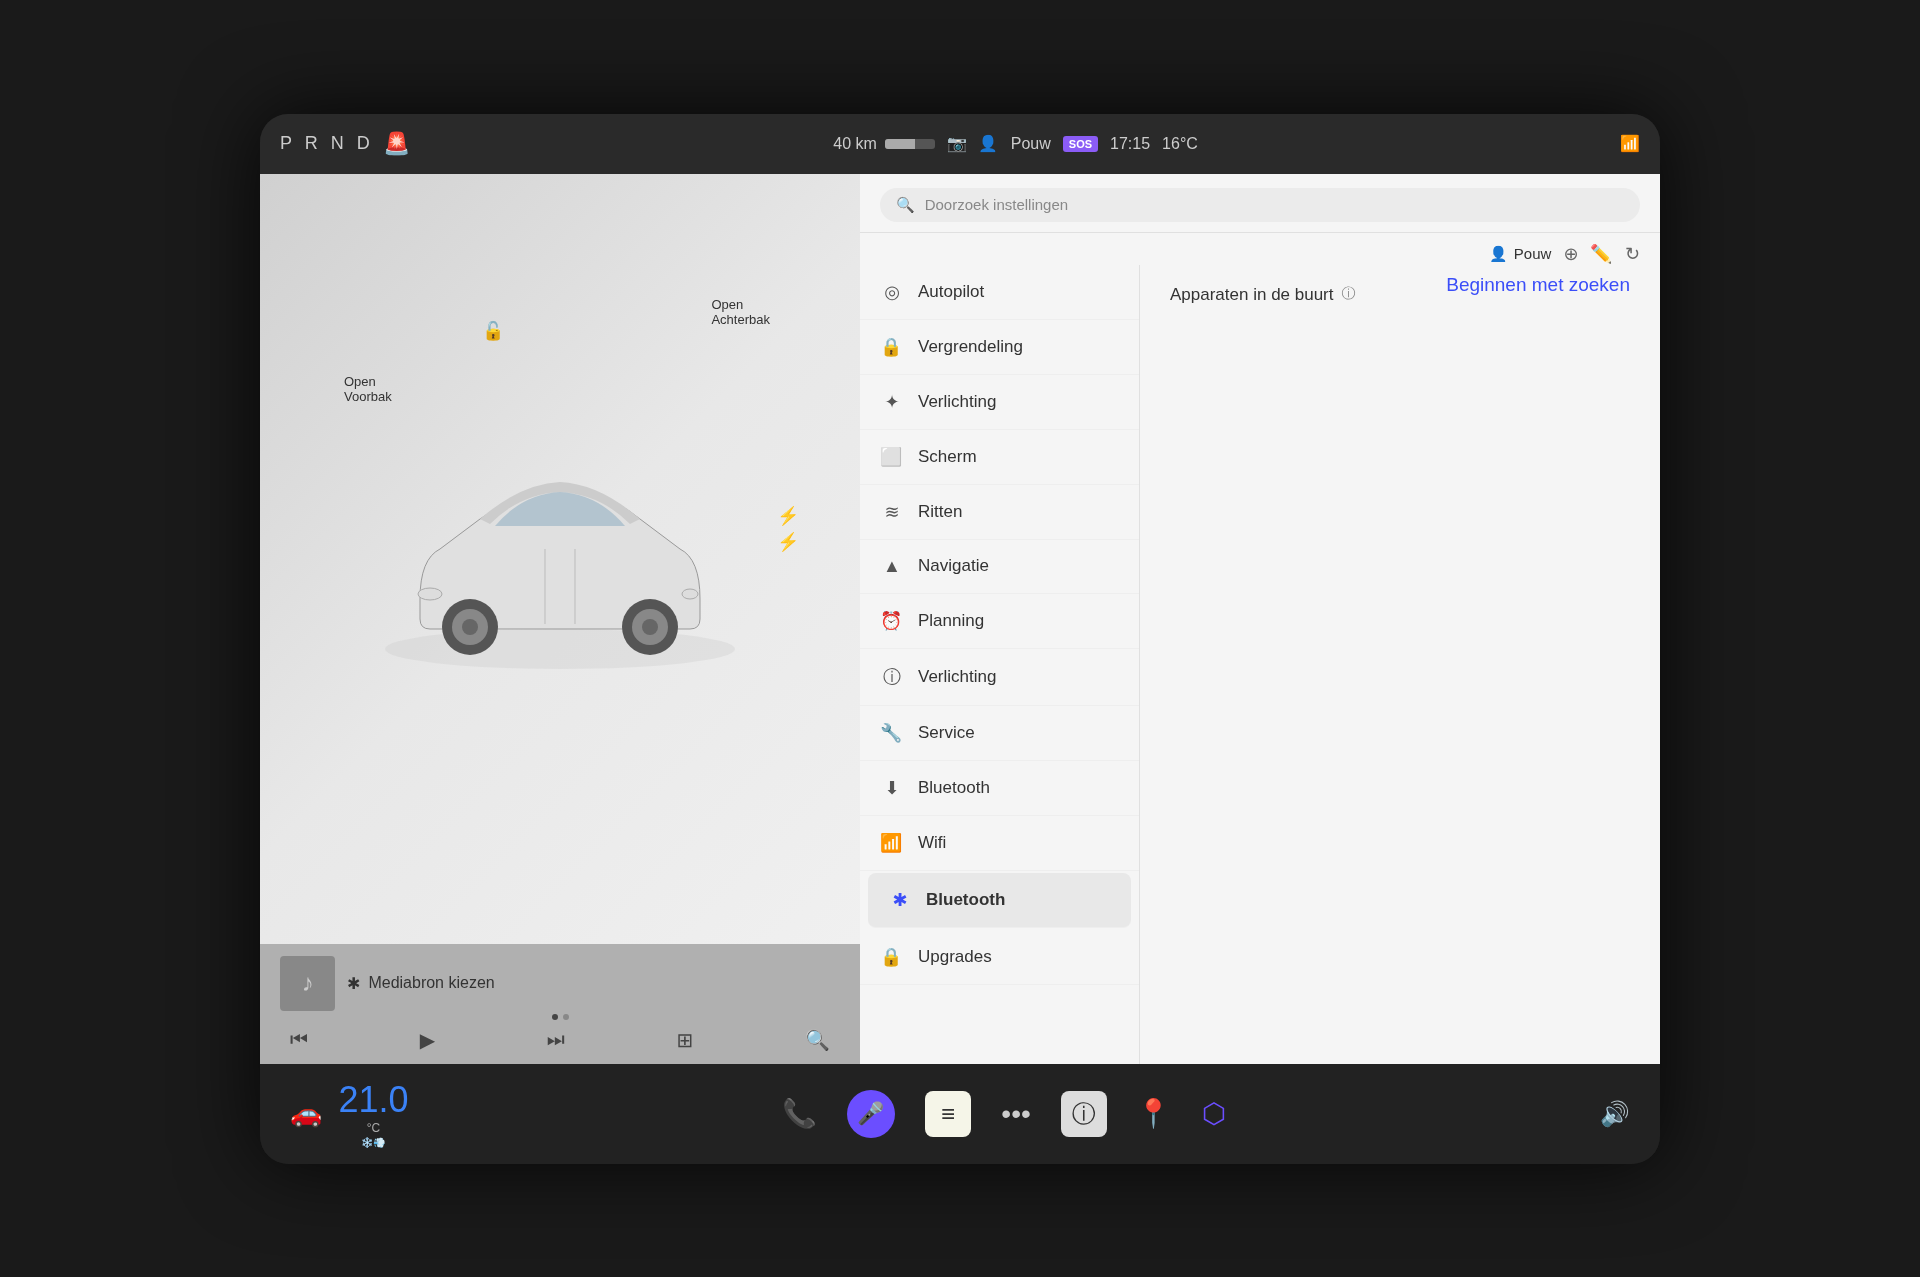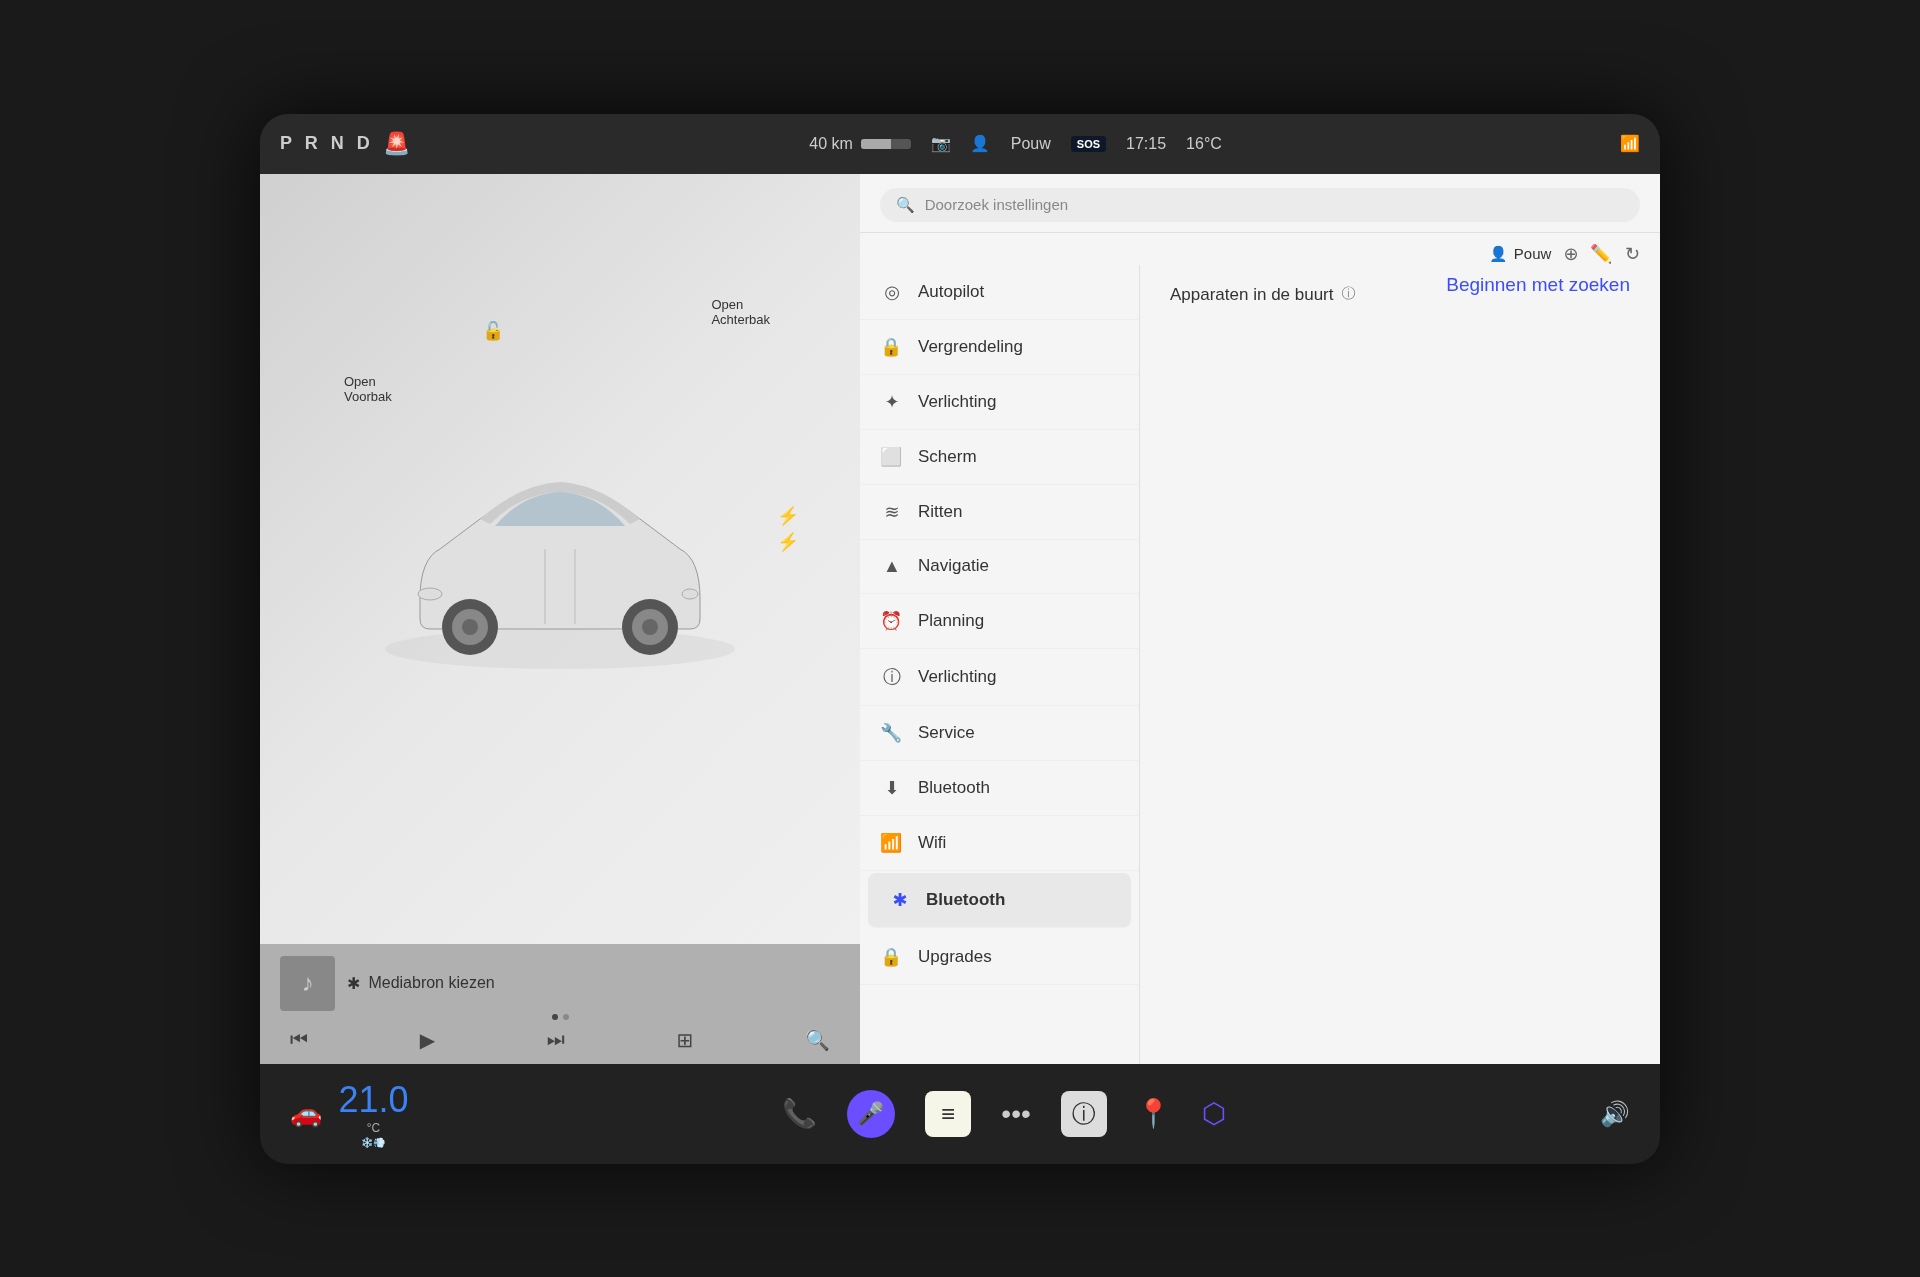--- a/index.html
+++ b/index.html
@@ -35,35 +35,35 @@
       display: flex;
       align-items: center;
       padding: 0 20px;
       z-index: 10;
     }
 
     .prnd {
       color: #ccc;
       font-size: 18px;
       letter-spacing: 4px;
-      font-weight: 700;
+      font-weight: 400;
     }
 
     .seatbelt-icon {
       margin-left: 10px;
       color: #e53935;
       font-size: 22px;
     }
 
     .status-center {
       margin-left: auto;
       margin-right: auto;
       display: flex;
       align-items: center;
-      gap: 20px;
+      gap: 12px;
       color: #ccc;
       font-size: 16px;
       justify-content: center;
     }
 
     .range-info {
       display: flex;
       align-items: center;
       gap: 8px;
     }
@@ -83,21 +83,21 @@
 
     .status-right {
       display: flex;
       align-items: center;
       gap: 16px;
       color: #ccc;
       font-size: 16px;
     }
 
     .sos-badge {
-      background: #0f172a;
+      background: #8b5cf6;
       color: #fff;
       font-size: 11px;
       font-weight: bold;
       padding: 2px 6px;
       border-radius: 3px;
     }
 
     .wifi-icon { font-size: 16px; }
 
     

